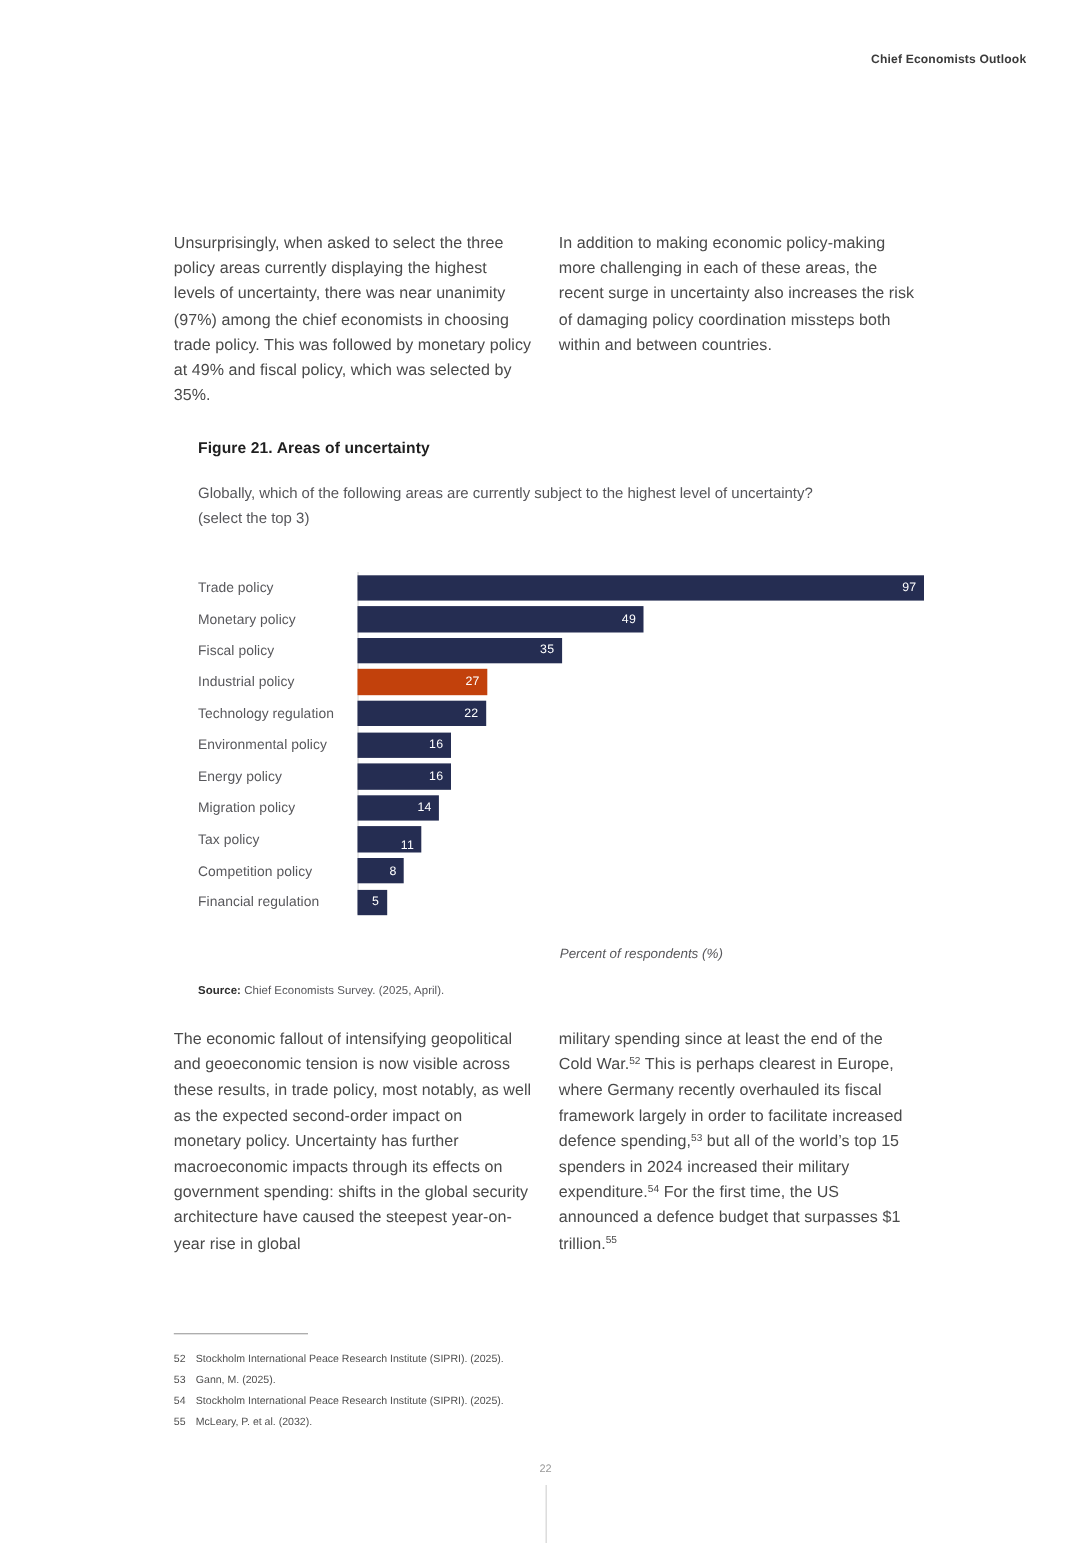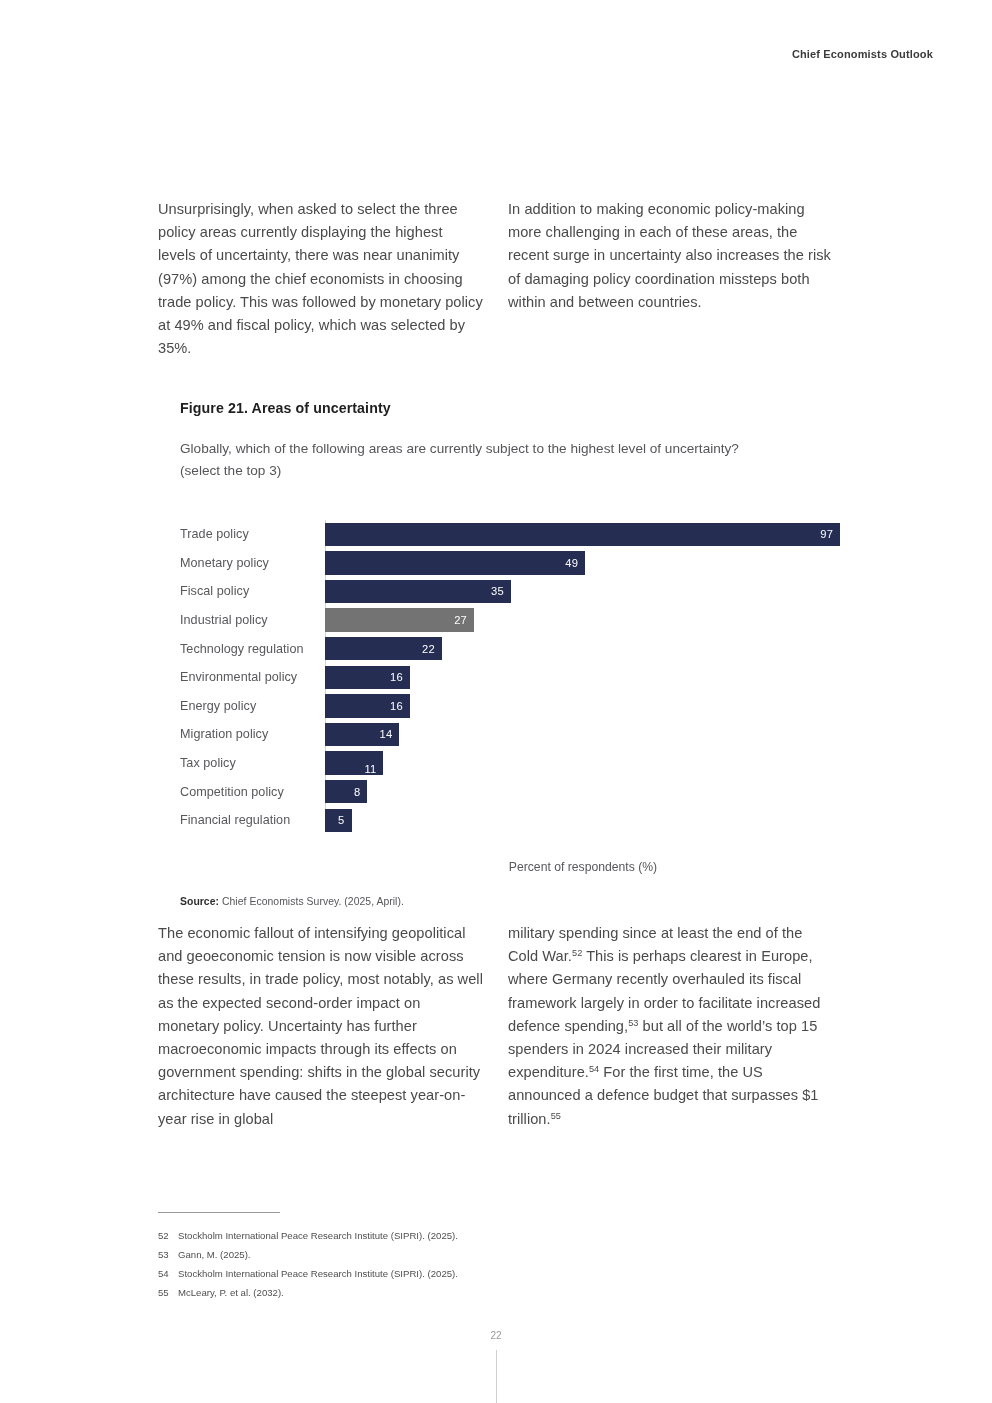--- a/index.html
+++ b/index.html
@@ -44,20 +44,21 @@
   }
   .cols.top  { top: 198px; }
   .cols.bottom { top: 922px; }
 
   .col {
     width: 325px;
     font-size: 14.6px;
     line-height: 23.2px;
     color: #4a4a4a;
     letter-spacing: 0.05px;
+    margin-top: 12px;
   }
   .col p { margin: 0; }
 
   sup {
     font-size: 9.2px;
     line-height: 0;
     vertical-align: 0.52em;
   }
 
   
@@ -133,20 +134,21 @@
     padding-right: 7px;
     letter-spacing: 0.2px;
   }
   .axis-caption {
     margin-top: 25px;
     margin-left: 145px;
     width: 516px;
     text-align: center;
     font-size: 12.2px;
     color: #58585c;
+    font-style: italic;
   }
   .source {
     margin-top: 22px;
     font-size: 10.4px;
     color: #56565a;
     letter-spacing: 0.05px;
   }
   .source b { color: #2e2e2e; font-weight: bold; }
 
   
@@ -234,21 +236,21 @@
             <div class="bar-label">Fiscal policy</div>
             <div class="bar-track">
               <div class="bar" style="width: 185.85px; background: rgb(37, 45, 82);">
                 <span class="bar-value">35</span>
               </div>
             </div>
           </div>
           <div class="bar-row">
             <div class="bar-label">Industrial policy</div>
             <div class="bar-track">
-              <div class="bar" style="width: 149px; background: #737373;">
+              <div class="bar" style="width: 118px; background: #c2410c;">
                 <span class="bar-value">27</span>
               </div>
             </div>
           </div>
           <div class="bar-row">
             <div class="bar-label">Technology regulation</div>
             <div class="bar-track">
               <div class="bar" style="width: 116.82px; background: rgb(37, 45, 82);">
                 <span class="bar-value">22</span>
               </div>

